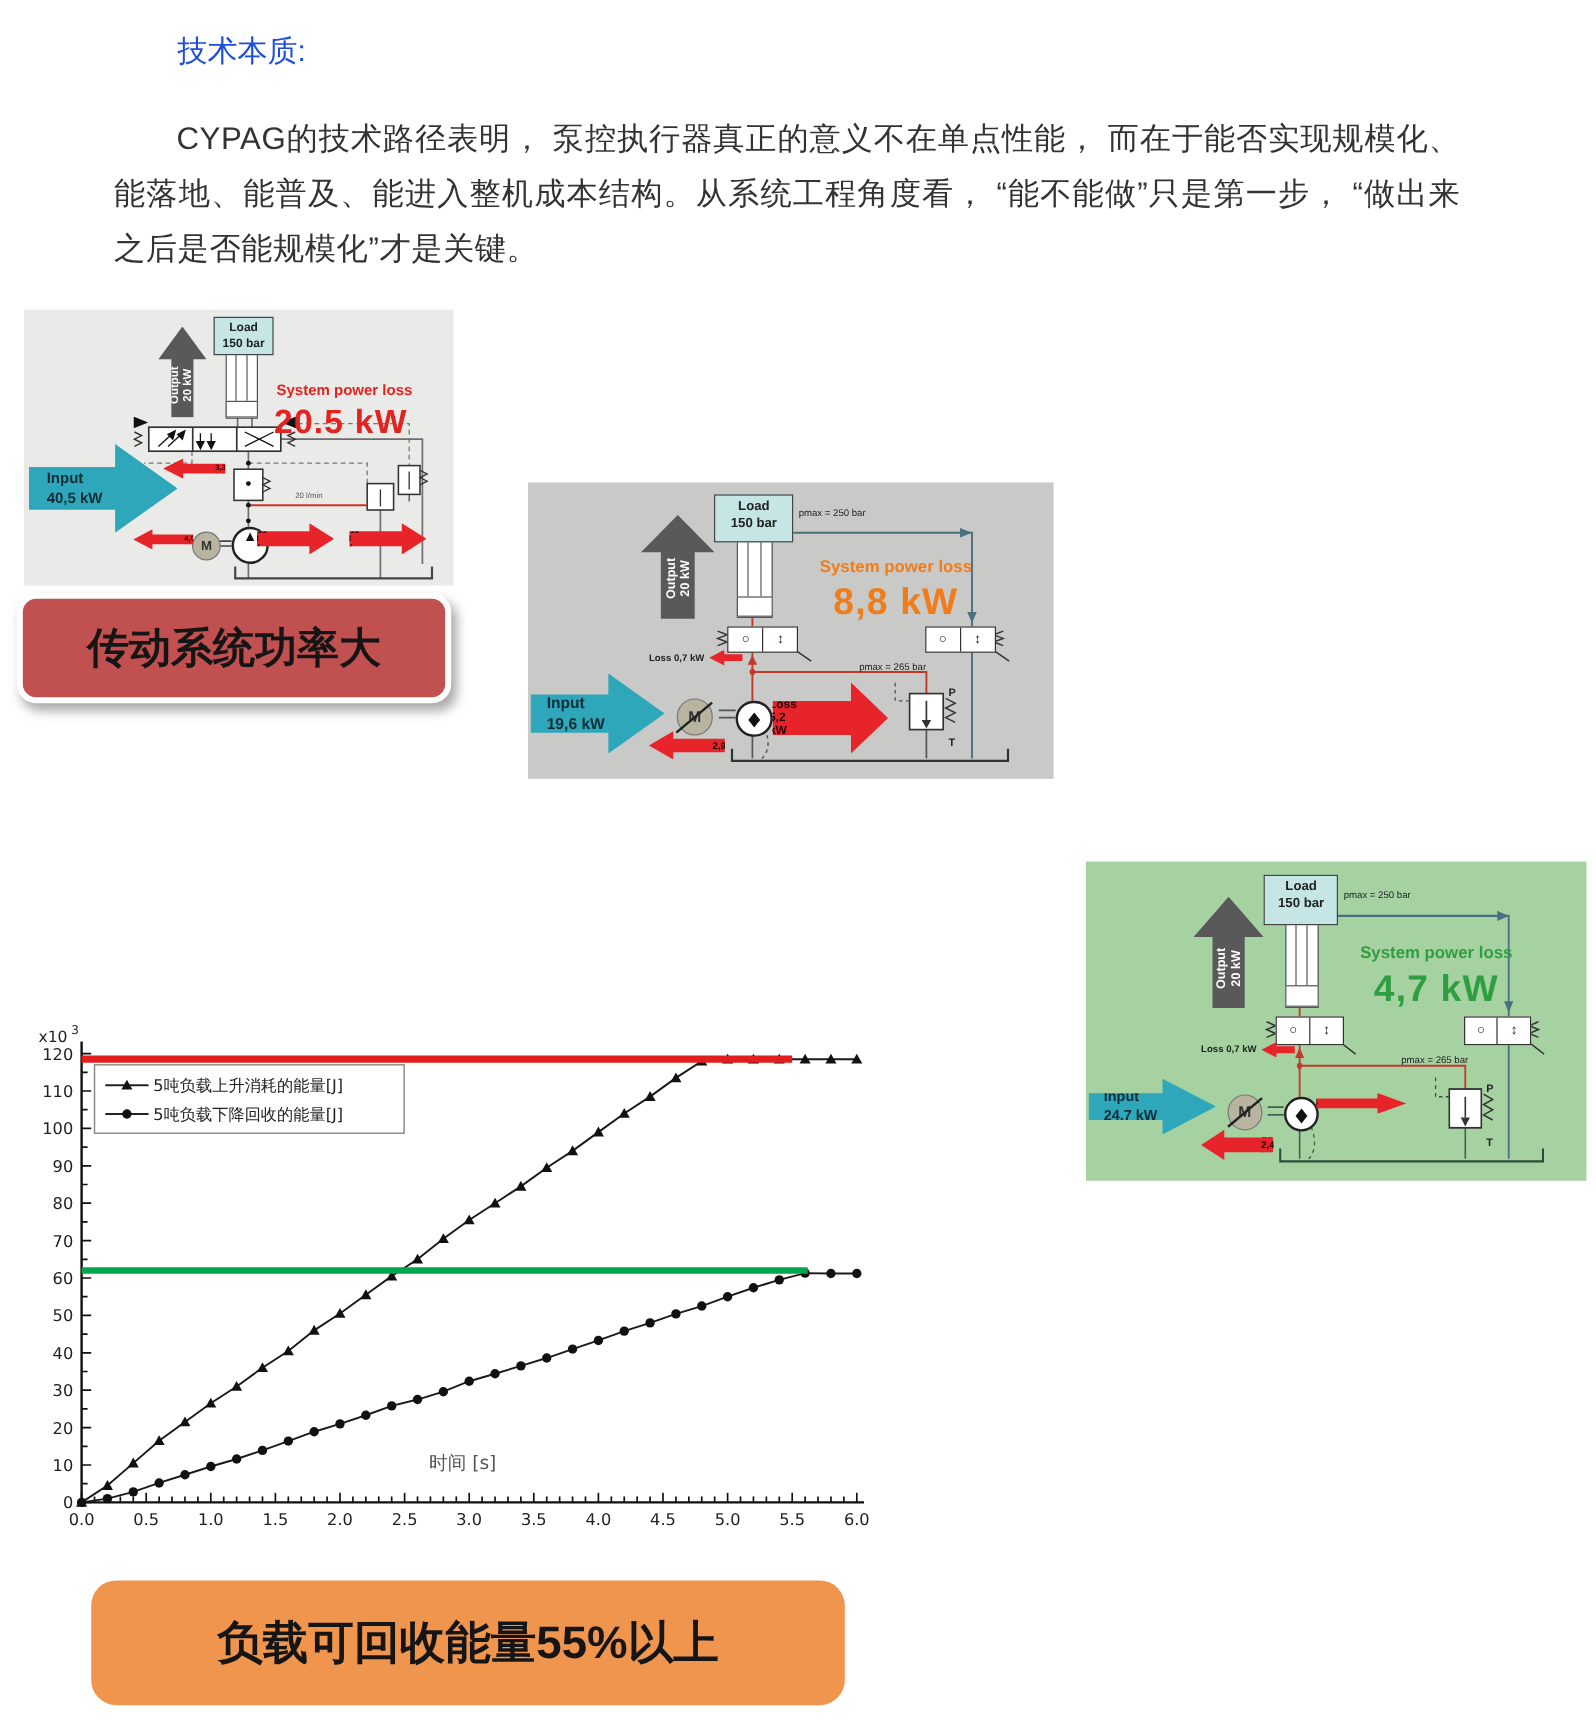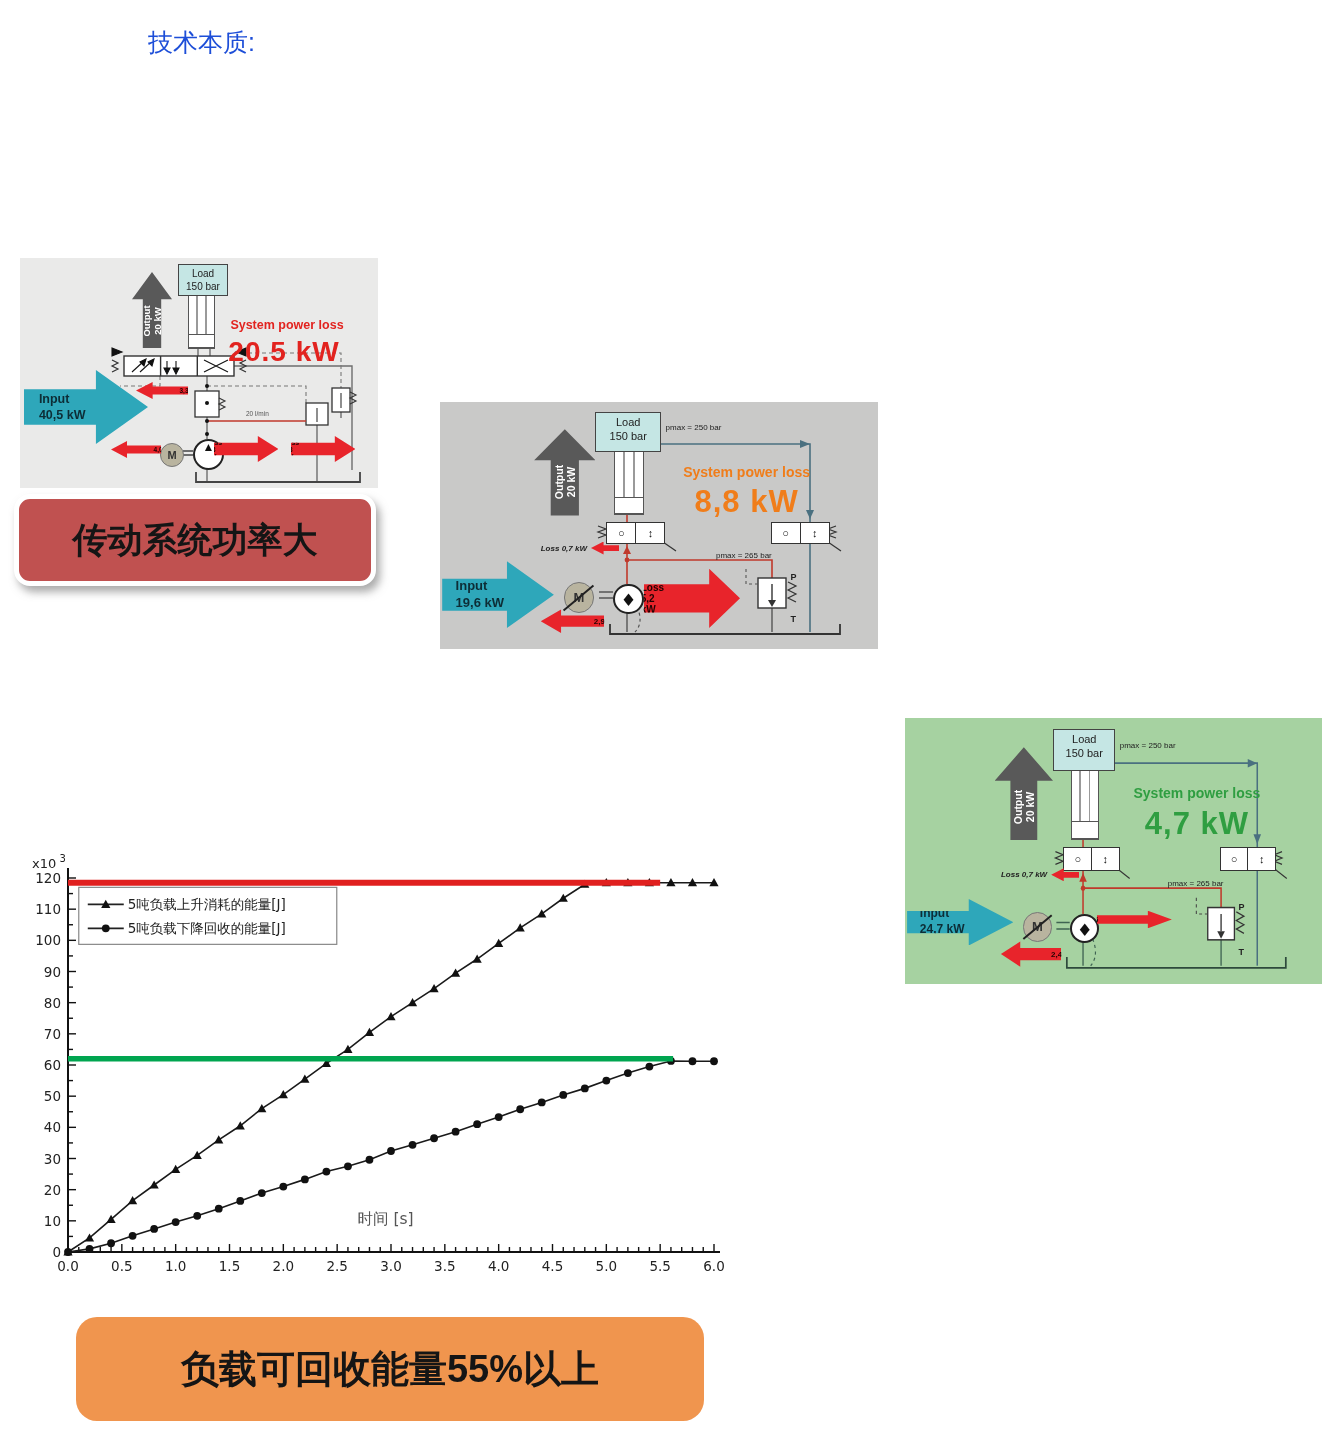--- a/index.html
+++ b/index.html
@@ -14,21 +14,21 @@
 
   
   .diagram{position:absolute;overflow:hidden;}
   #d1{left:20px;top:258px;width:358px;height:230px;background:#eaeae9;}
   #d2{left:440px;top:402px;width:438px;height:247px;background:#c9c9c8;}
   #d3{left:905px;top:718px;width:417px;height:266px;background:#a6d2a1;}
   .circuit{position:absolute;inset:0;width:100%;height:100%;}
 
   
   .load{position:absolute;background:#c5e6e4;border:1.5px solid #444;text-align:center;
-        font-weight:400;color:#222;line-height:1.3;padding-top:2px;z-index:3;}
+        font-weight:700;color:#222;line-height:1.3;padding-top:2px;z-index:3;}
   .cyl{position:absolute;border:1.5px solid #555;z-index:2;
        background:linear-gradient(90deg,#fff 28%,#9a9a9a 28% 34%,#fff 34% 64%,#9a9a9a 64% 70%,#fff 70%);}
   .cyl .cap{position:absolute;left:-1px;right:-1px;bottom:0;height:22%;background:#fff;border:1.5px solid #555;}
   .arrow-up{position:absolute;background:#595959;z-index:3;
             clip-path:polygon(50% 0,100% 36%,73% 36%,73% 100%,27% 100%,27% 36%,0 36%);
             display:flex;align-items:flex-end;justify-content:center;}
   .out-label{transform:rotate(-90deg) translateX(6px);transform-origin:center;white-space:nowrap;color:#fff;
              font-weight:700;text-align:center;margin-bottom:26%;}
   .arrow-right{position:absolute;background:#2ea7ba;z-index:3;
                clip-path:polygon(0 26%,58% 26%,58% 0,100% 50%,58% 100%,58% 74%,0 74%);}
@@ -74,21 +74,21 @@
   .pd .load{left:35.5%;top:4%;width:14.5%;height:14.5%;font-size:11px;}
   .pd .pmax-top{left:51.5%;top:8.5%;font-size:8px;}
   .pd .cyl{left:39.8%;top:17.5%;width:6.3%;height:27.5%;}
   .pd .arrow-up{left:21.5%;top:11%;width:14%;height:35%;}
   .pd .out-label{font-size:10.5px;}
   .pd .spl-title{left:49%;top:25%;width:42%;font-size:14px;text-align:center;}
   .pd .spl-value{left:49%;top:33%;width:42%;font-size:31px;text-align:center;}
   .pd .v22{top:48.5%;width:13%;height:8.2%;font-size:11px;}
   .pd .v22.vl{left:38%;}
   .pd .v22.vr{left:75.5%;}
-  .pd .loss-pair{position:absolute;left:23%;top:56.5%;display:flex;align-items:center;gap:4px;z-index:4;font-style:italic;}
+  .pd .loss-pair{position:absolute;left:23%;top:56.5%;display:flex;align-items:center;gap:4px;z-index:4;}
   .pd .loss-pair .txt{font-size:8px;font-weight:700;color:#222;}
   .pd .mini-arr{width:28px;height:13px;background:#e8242b;
                 clip-path:polygon(0 50%,45% 0,45% 28%,100% 28%,100% 72%,45% 72%,45% 100%);}
   .pd .pmax-mid{left:63%;top:60.5%;font-size:8px;}
   .pd .arrow-right{left:0.5%;top:64.5%;width:25.5%;height:27%;}
   .pd .in-label{font-size:13px;}
   .pd .motor{left:28.2%;top:73%;width:6.6%;aspect-ratio:1;font-size:13px;}
   .pd .pump{left:39.6%;top:73.5%;width:6%;aspect-ratio:1;font-size:13px;}
   .pd .pump .sym{transform:scaleY(1.25);}
   .pd .loss-right{top:67.5%;left:46.5%;width:22%;height:24%;font-size:10px;}
@@ -117,20 +117,21 @@
   
   #chart{left:28px;top:852px;width:700px;height:436px;background:#fff;}
   #chartsvg{font-family:"DejaVu Sans","Liberation Sans",sans-serif;}
 </style>
 </head>
 <body>
 
 <div class="page">
 
   <div class="doc-title">技术本质:</div>
+  <div class="doc-para">CYPAG的技术路径表明，  泵控执行器真正的意义不在单点性能，  而在于能否实现规模化、能落地、能普及、能进入整机成本结构。从系统工程角度看，  “能不能做”只是第一步，  “做出来之后是否能规模化”才是关键。</div>
 
   <div id="d1" class="diagram">
     <svg class="circuit" viewBox="0 0 358 230" preserveAspectRatio="none">
       <g stroke="#6e6e6e" stroke-width="1.4" fill="none">
         <path d="M178,88 V98 M190,88 V98"></path>
         <path d="M214,108 H332 V212"></path>
         <path d="M187,118 V181"></path>
         <path d="M187,206 V224"></path>
         <path d="M297,167 V224 M321,154 V160"></path>
         <path d="M176,214 V224 H340 V214" stroke="#444" stroke-width="1.8"></path>

